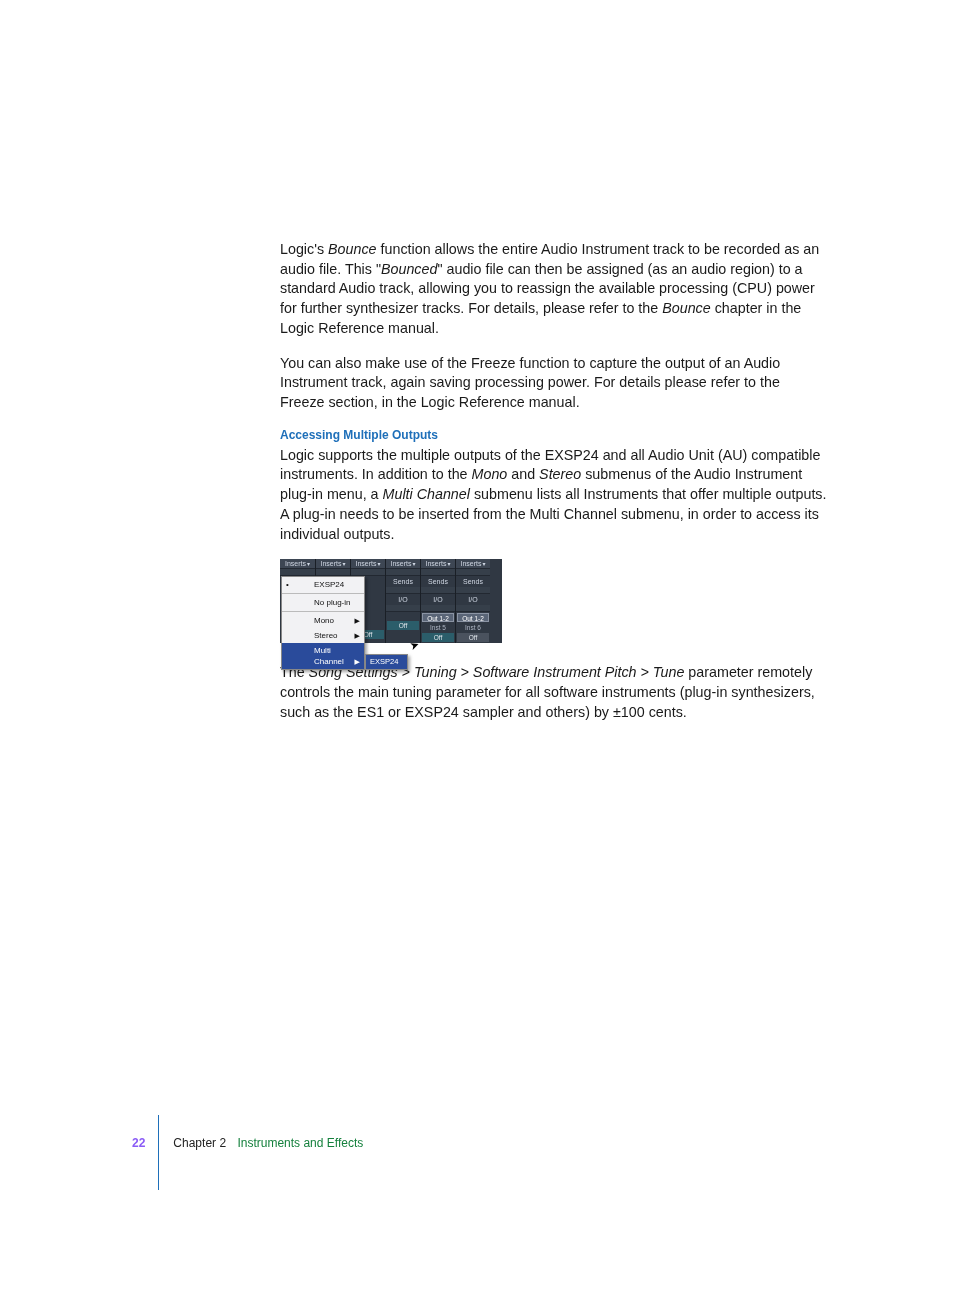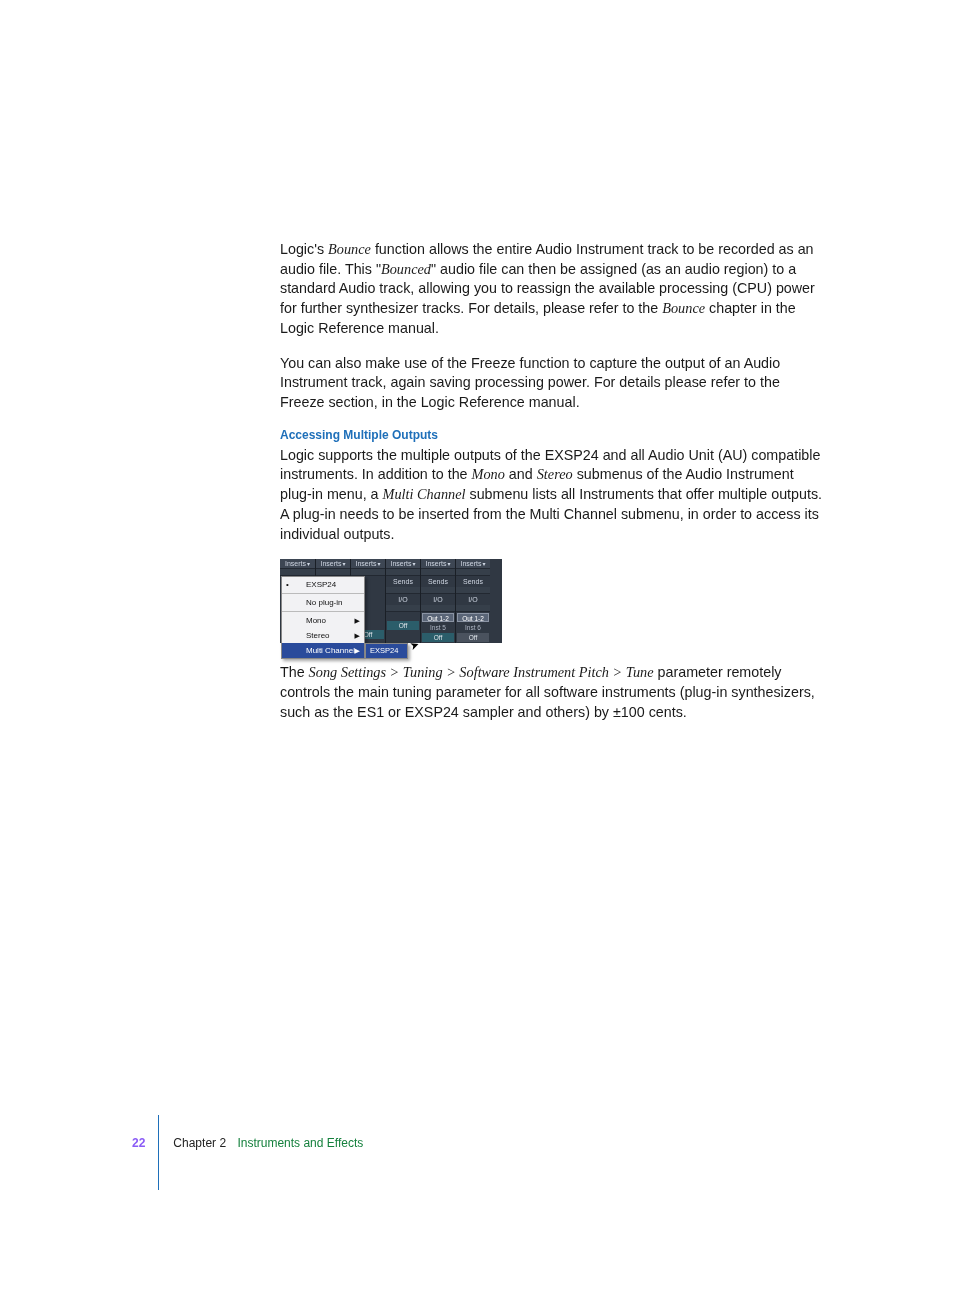--- a/index.html
+++ b/index.html
@@ -16,21 +16,21 @@
     left: 280px;
     top: 240px;
     width: 548px;
   }
   .body-text {
     font-size: 14.3px;
     line-height: 1.38;
     margin-bottom: 15px;
     color: #1a1a1a;
   }
-  .italic { font-style: italic; font-family: Liberation Serif, serif; }
+  .italic { font-style: italic; }
   .h2 {
     color: #1e6fb9;
     font-size: 12px;
     font-weight: 600;
     margin-top: 6px;
     margin-bottom: 4px;
   }
   .note-label { font-style: italic; font-weight: 600; }
   .footer {
     position: absolute;
@@ -134,21 +134,21 @@
   .menu {
     position: absolute;
     background: #f2f2f4;
     border: 1px solid #888;
     color: #111;
     font-size: 8px;
     width: 84px;
     box-shadow: 2px 2px 3px rgba(0,0,0,0.35);
   }
   .menu-item {
-    padding: 2px 6px 2px 24px;
+    padding: 2px 6px 2px 32px;
     position: relative;
     line-height: 11px;
   }
   .menu-sep { height: 1px; background: #bbb; margin: 1px 0; }
   .menu-item.checked::before {
     content: "•";
     position: absolute;
     left: 4px;
   }
   .menu-item.hl {

